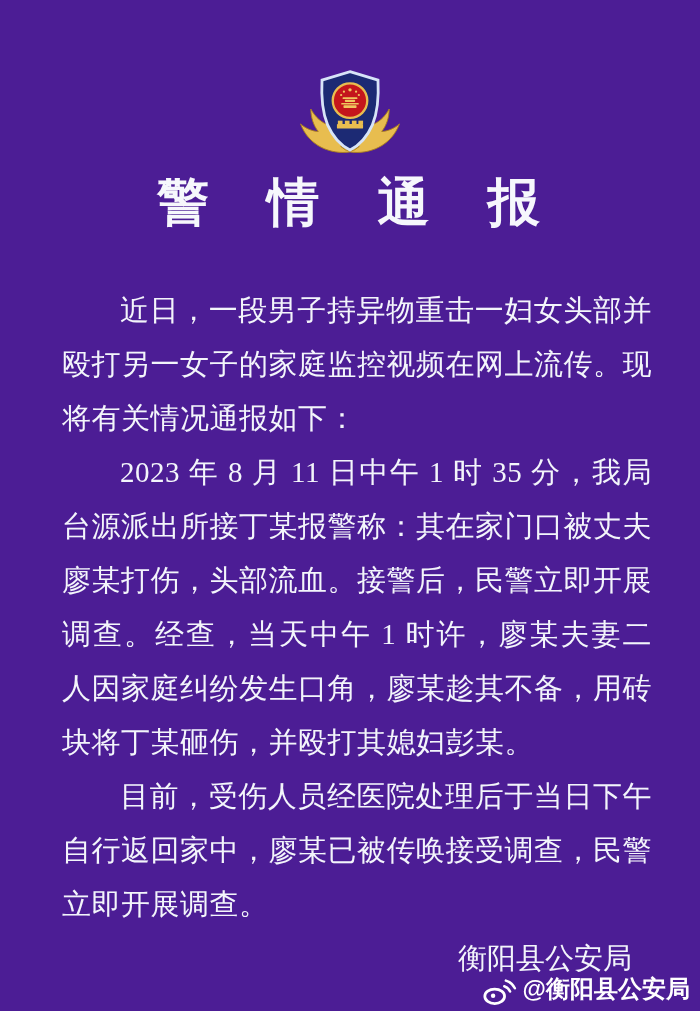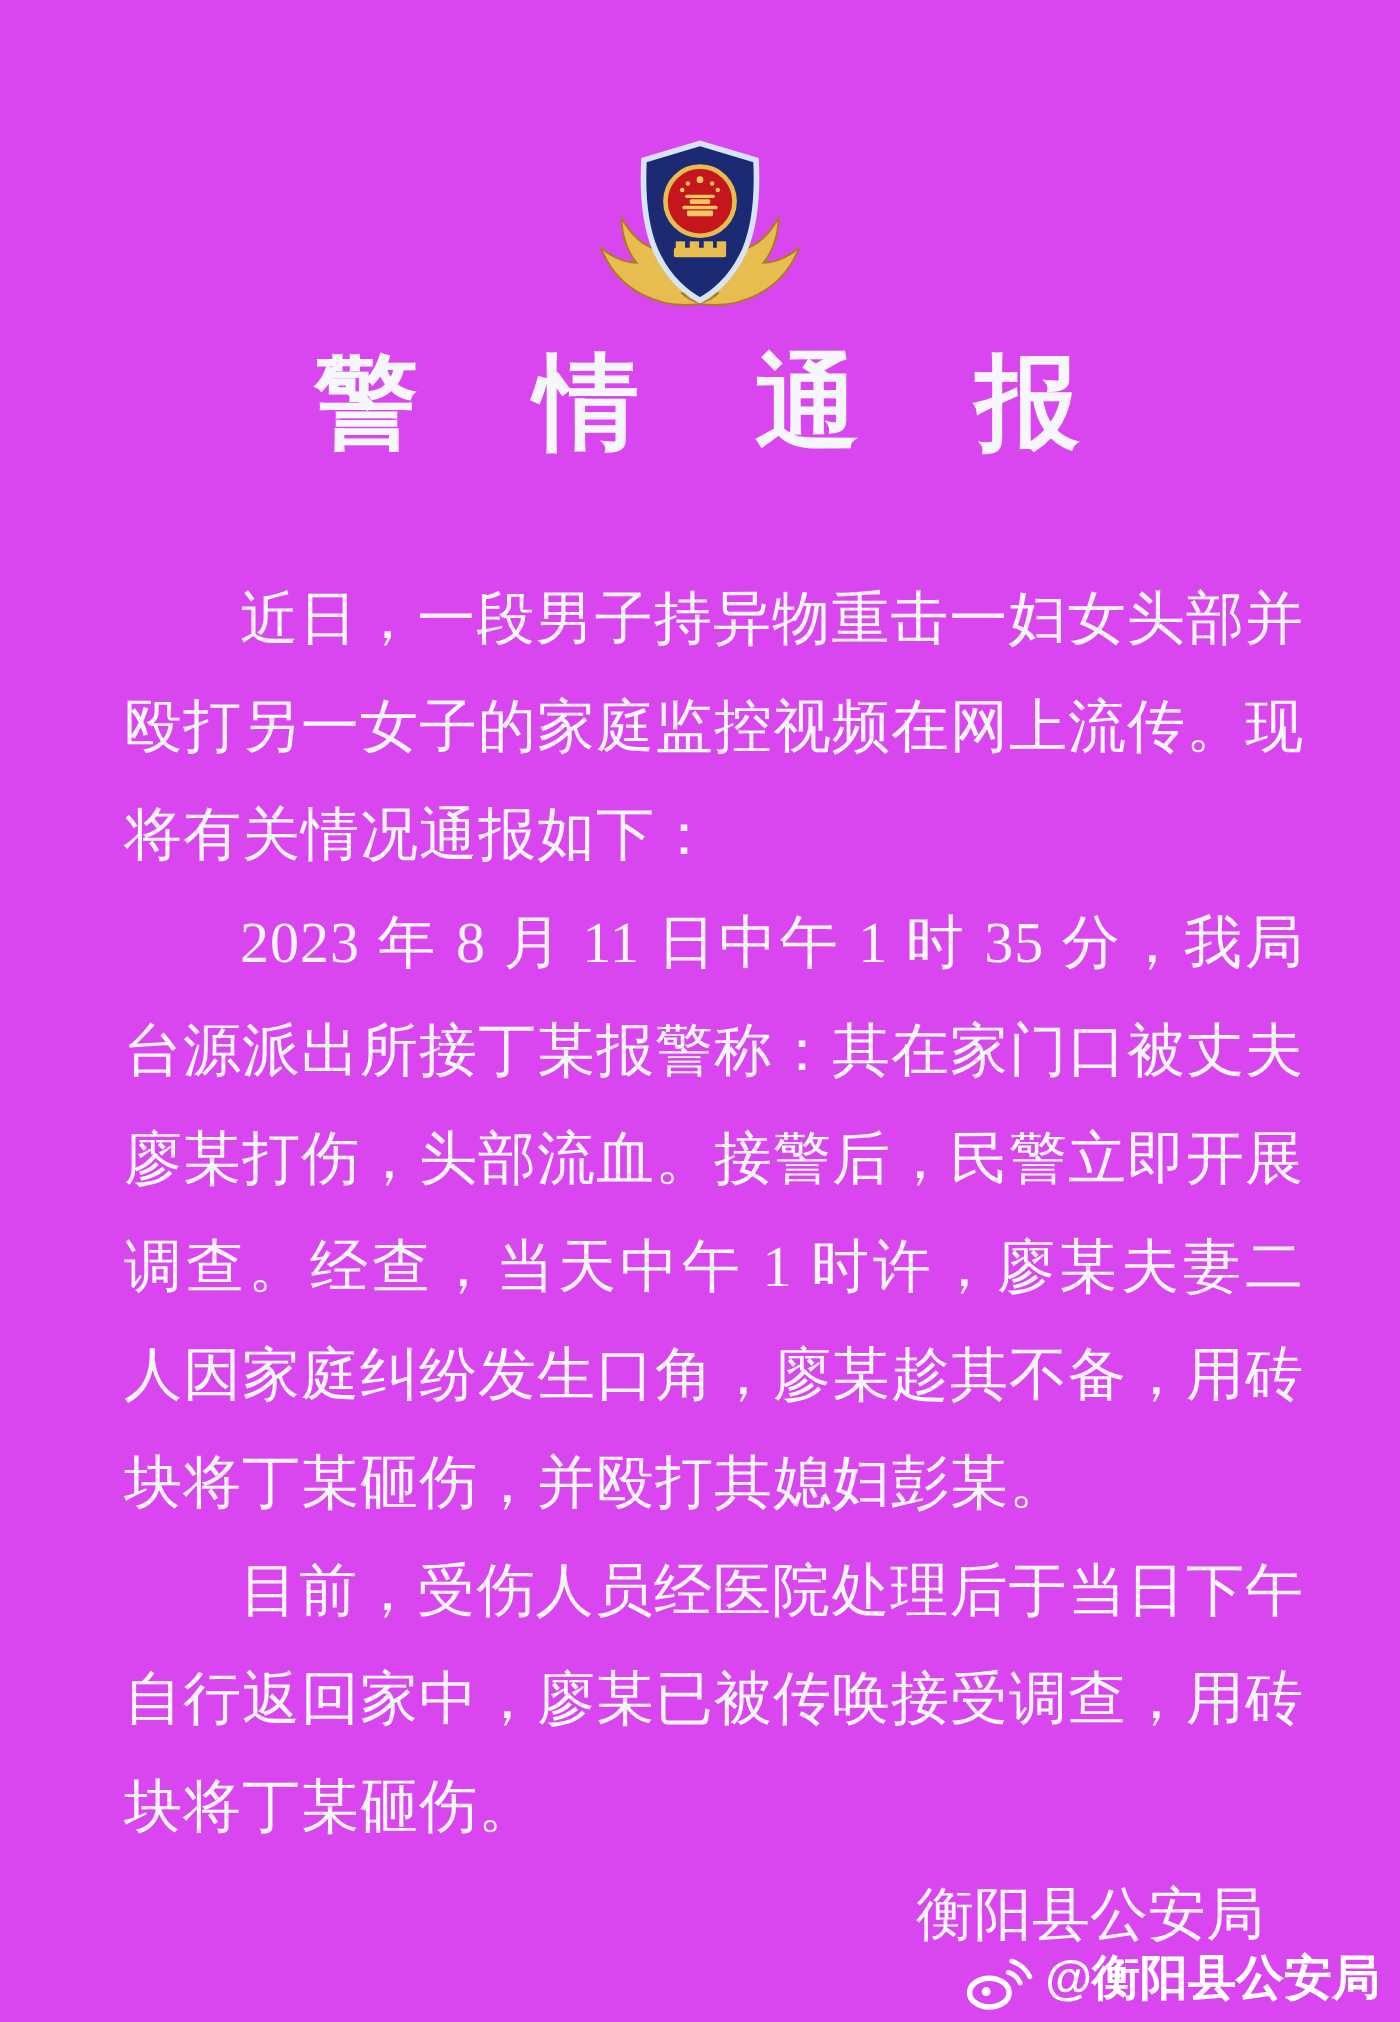--- a/index.html
+++ b/index.html
@@ -3,21 +3,21 @@
 <meta charset="utf-8">
 <style>
   html, body {
     margin: 0;
     padding: 0;
   }
   .page {
     position: relative;
     width: 700px;
     height: 1011px;
-    background: #d946ef;
+    background: #4c1d95;
     overflow: hidden;
     font-family: "Liberation Serif", "DejaVu Serif", serif;
   }
   .badge-wrap {
     display: flex;
     justify-content: center;
     padding-top: 60px;
   }
   .notice-title {
     margin: 16px 0 0 0;
@@ -103,21 +103,21 @@
         <rect x="69" y="64.5" width="5" height="4"></rect>
       </g>
     </svg>
   </div>
 
   <h1 class="notice-title">警　情　通　报</h1>
 
   <div class="body-text">
     <p>近日，一段男子持异物重击一妇女头部并殴打另一女子的家庭监控视频在网上流传。现将有关情况通报如下：</p>
     <p>2023 年 8 月 11 日中午 1 时 35 分，我局台源派出所接丁某报警称：其在家门口被丈夫廖某打伤，头部流血。接警后，民警立即开展调查。经查，当天中午 1 时许，廖某夫妻二人因家庭纠纷发生口角，廖某趁其不备，用砖块将丁某砸伤，并殴打其媳妇彭某。</p>
-    <p>目前，受伤人员经医院处理后于当日下午自行返回家中，廖某已被传唤接受调查，用砖块将丁某砸伤。</p>
+    <p>目前，受伤人员经医院处理后于当日下午自行返回家中，廖某已被传唤接受调查，民警立即开展调查。</p>
   </div>
 
   <div class="sig-block">
     <div class="sig-agency">衡阳县公安局</div>
 
   </div>
 
   <div class="watermark">
     <svg width="34" height="28" viewBox="0 0 32 26">
       <ellipse cx="11" cy="18" rx="9.3" ry="6.8" fill="none" stroke="#ffffff" stroke-width="2.6"></ellipse>

